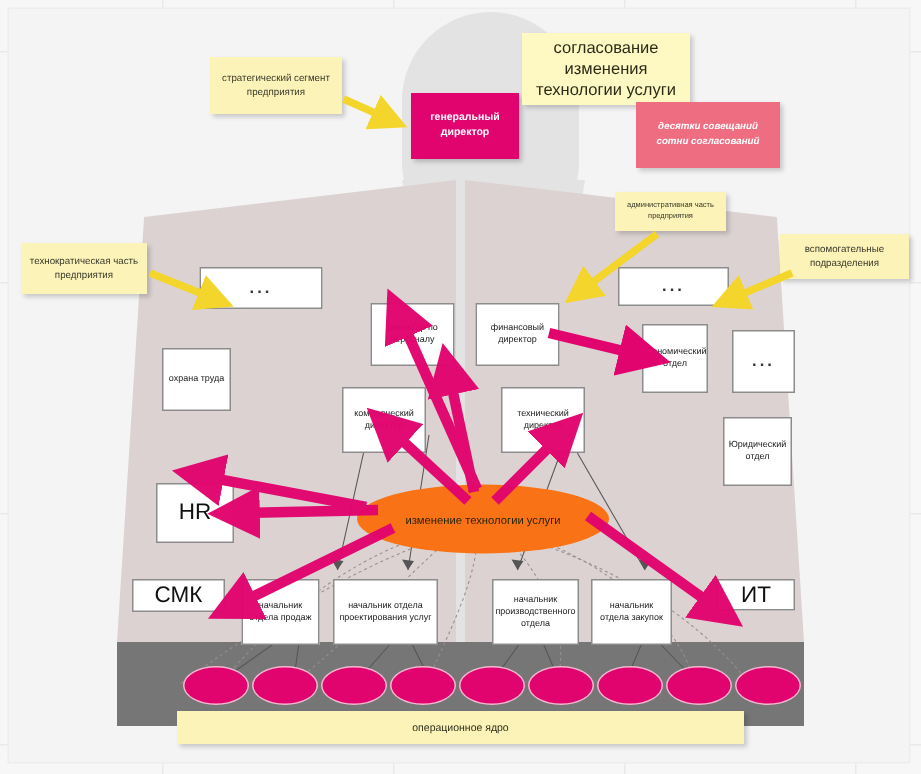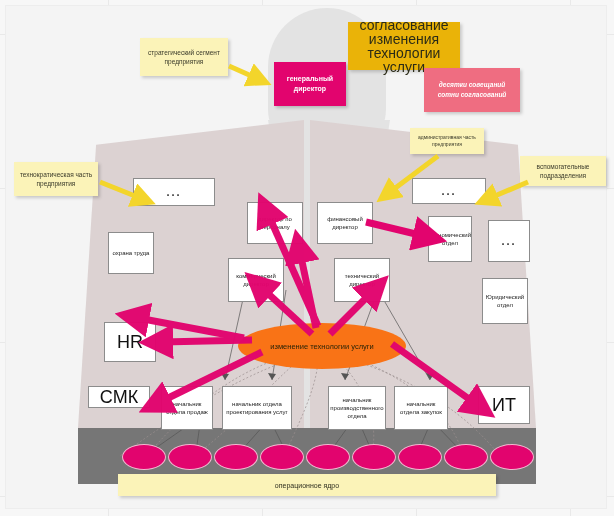--- a/index.html
+++ b/index.html
@@ -62,31 +62,31 @@
     position:absolute;
     background:#ffffff;
     border:1px solid #8c8c8c;
     box-sizing:border-box;
     display:flex;align-items:center;justify-content:center;
     text-align:center;
     font-size:6px;line-height:8px;color:#1a1a1a;
     padding:2px;
   }
   .box.dots{font-size:11px;letter-spacing:2px;color:#333;font-weight:bold;}
-  .box.big{font-size:18px;color:#111;}
+  .box.big{font-size:15px;color:#111;}
 
   
   .note{
     position:absolute;box-sizing:border-box;
     display:flex;align-items:center;justify-content:center;
     text-align:center;padding:3px 4px;
     box-shadow:2px 2px 3px rgba(0,0,0,.18);
   }
   .note.yellow-pale{background:#fbf3b8;color:#3a3a2a;font-size:6.5px;line-height:9px;}
-  .note.yellow-strong{background:#eab308;color:#2b2b17;font-size:14px;line-height:14px;}
+  .note.yellow-strong{background:#fef9c3;color:#2b2b17;font-size:11px;line-height:14px;}
   .note.pink{background:#ef6d81;color:#ffffff;font-size:6.5px;line-height:10px;font-style:italic;font-weight:bold;}
 
   .ceo{
     position:absolute;left:274px;top:62px;width:72px;height:44px;
     background:#e2046e;color:#ffffff;
     display:flex;align-items:center;justify-content:center;text-align:center;
     font-size:7px;line-height:10px;font-weight:bold;
     box-shadow:2px 2px 3px rgba(0,0,0,.2);
   }
 
@@ -193,21 +193,21 @@
   <div class="box big" style="left:88px;top:386px;width:62px;height:22px;">СМК</div>
 
   <div class="box dots" style="left:412px;top:178px;width:74px;height:26px;">...</div>
 
   <div class="box" style="left:428px;top:216px;width:44px;height:46px;">экономический отдел</div>
 
   <div class="box dots" style="left:488px;top:220px;width:42px;height:42px;">...</div>
 
   <div class="box" style="left:482px;top:278px;width:46px;height:46px;">Юридический отдел</div>
 
-  <div class="box big" style="left:478px;top:386px;width:52px;height:38px;">ИТ</div>
+  <div class="box big" style="left:478px;top:386px;width:52px;height:21px;">ИТ</div>
 
   <div class="box" style="left:247px;top:202px;width:56px;height:42px;">директор по персоналу</div>
 
   <div class="box" style="left:317px;top:202px;width:56px;height:42px;">финансовый директор</div>
 
   <div class="box" style="left:228px;top:258px;width:56px;height:44px;">коммерческий директор</div>
 
   <div class="box" style="left:334px;top:258px;width:56px;height:44px;">технический директор</div>
 
   <div class="box" style="left:161px;top:386px;width:52px;height:44px;">начальник отдела продаж</div>

